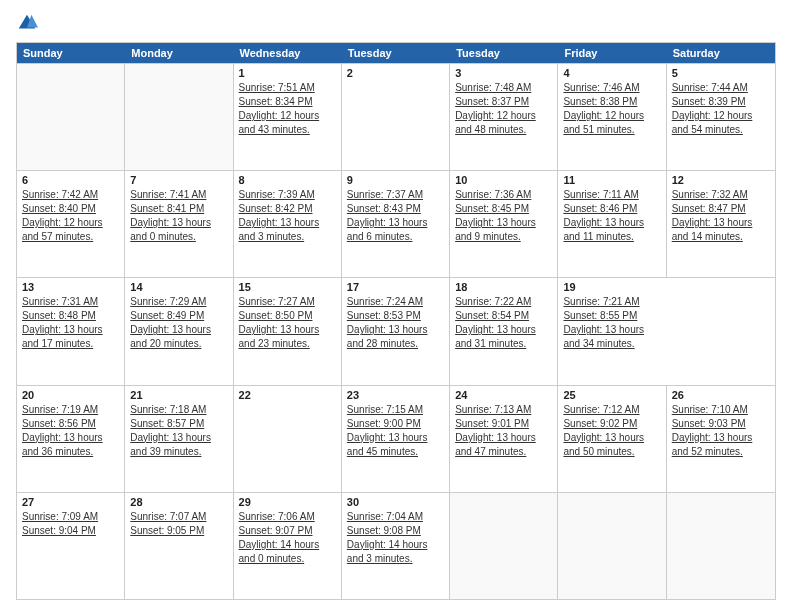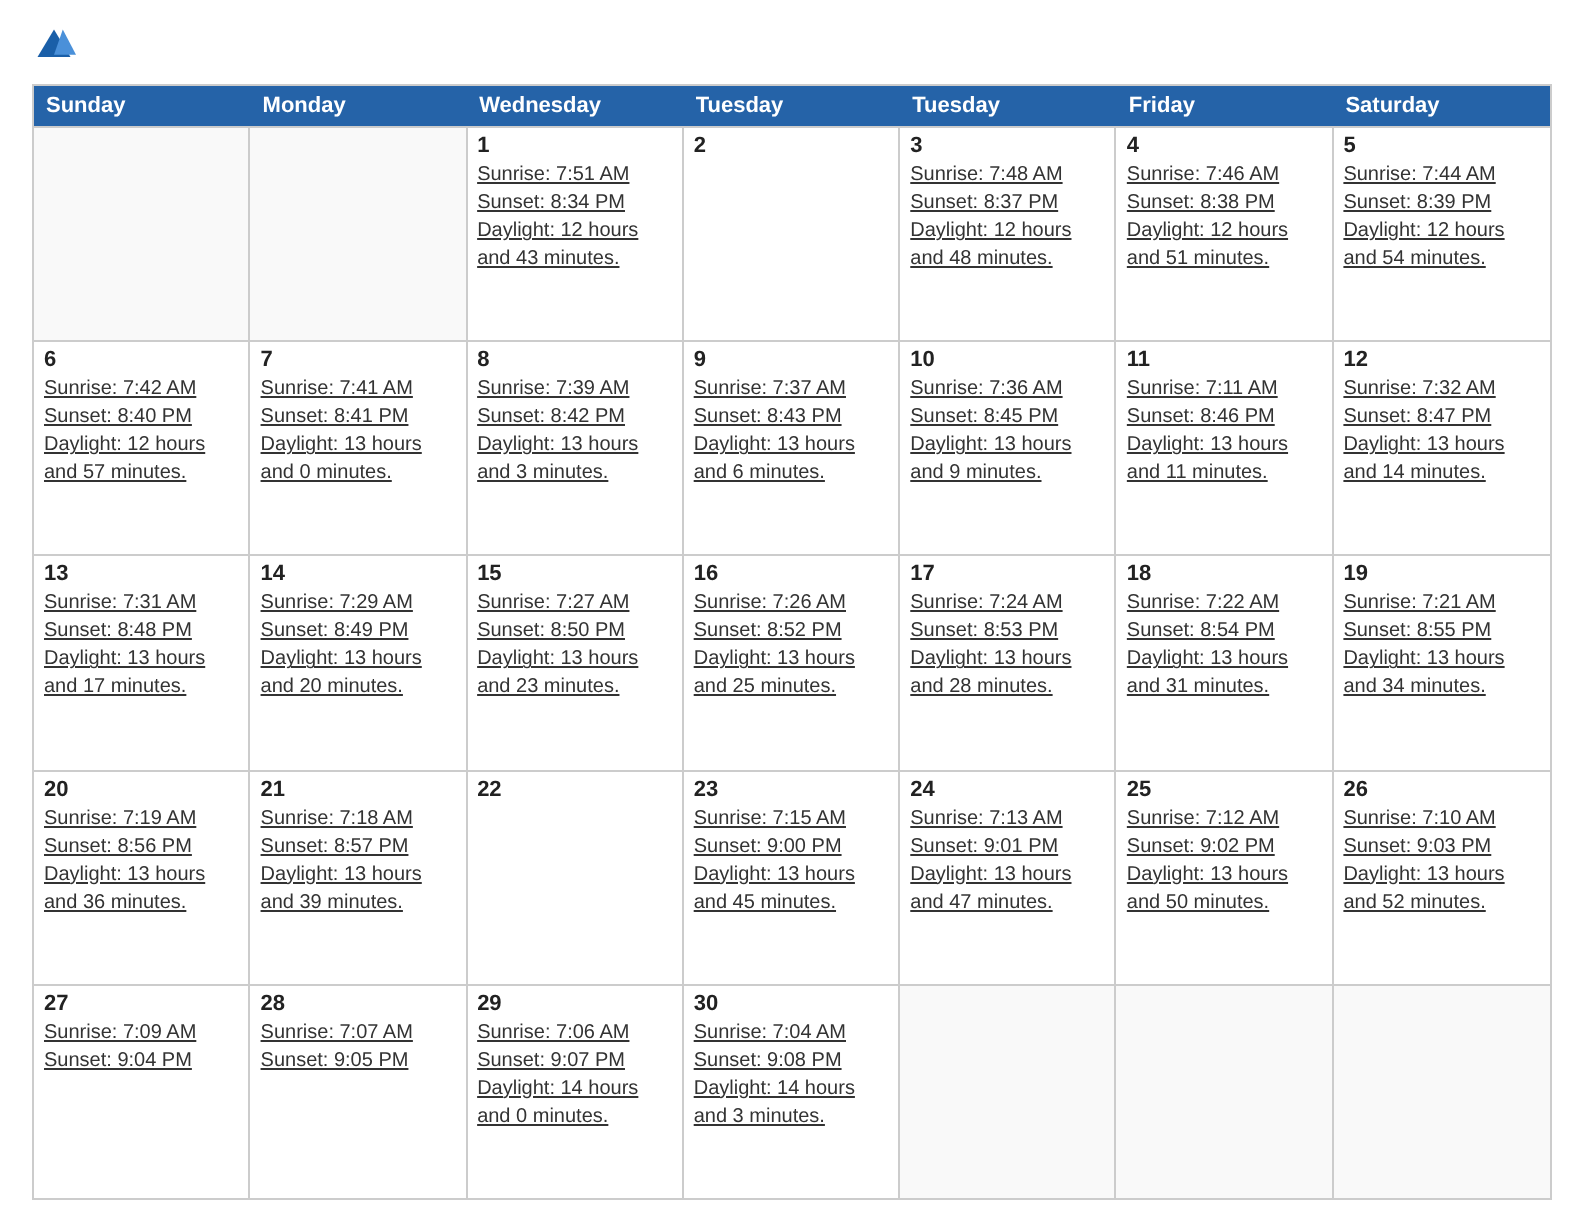--- a/index.html
+++ b/index.html
@@ -207,24 +207,20 @@
           </div>
           <div class="cal-cell">
             <div class="day-num">14</div>
             <div class="day-info"><span>Sunrise: 7:29 AM</span><br><span>Sunset: 8:49 PM</span><br><span>Daylight: 13 hours and 20 minutes.</span></div>
           </div>
           <div class="cal-cell">
             <div class="day-num">15</div>
             <div class="day-info"><span>Sunrise: 7:27 AM</span><br><span>Sunset: 8:50 PM</span><br><span>Daylight: 13 hours and 23 minutes.</span></div>
           </div>
           <div class="cal-cell">
-            <div class="day-num">16</div>
-            <div class="day-info"><span>Sunrise: 7:26 AM</span><br><span>Sunset: 8:52 PM</span><br><span>Daylight: 13 hours and 25 minutes.</span></div>
-          </div>
-          <div class="cal-cell">
             <div class="day-num">17</div>
             <div class="day-info"><span>Sunrise: 7:24 AM</span><br><span>Sunset: 8:53 PM</span><br><span>Daylight: 13 hours and 28 minutes.</span></div>
           </div>
           <div class="cal-cell">
             <div class="day-num">18</div>
             <div class="day-info"><span>Sunrise: 7:22 AM</span><br><span>Sunset: 8:54 PM</span><br><span>Daylight: 13 hours and 31 minutes.</span></div>
           </div>
           <div class="cal-cell">
             <div class="day-num">19</div>
             <div class="day-info"><span>Sunrise: 7:21 AM</span><br><span>Sunset: 8:55 PM</span><br><span>Daylight: 13 hours and 34 minutes.</span></div>

